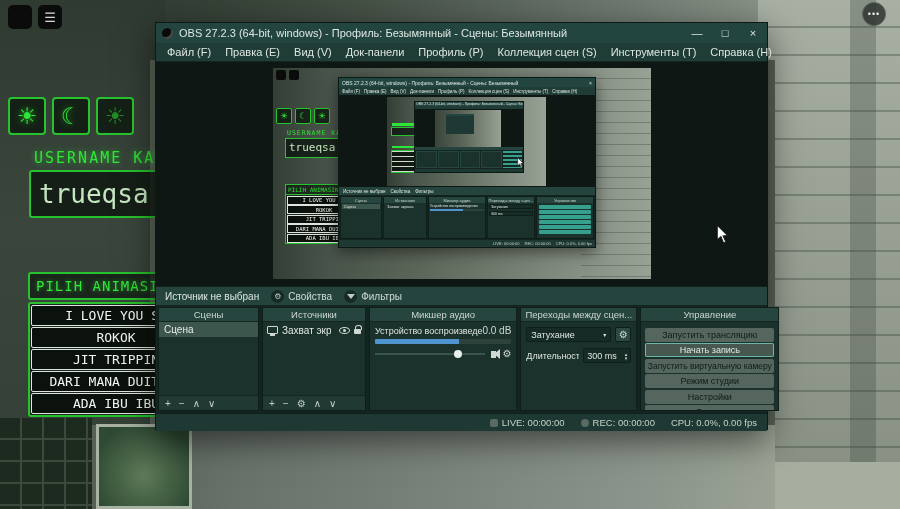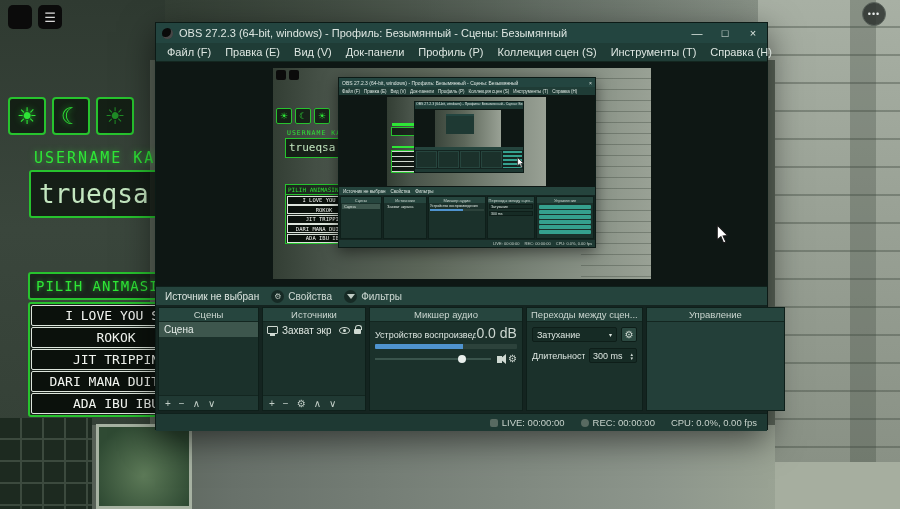--- a/index.html
+++ b/index.html
@@ -103,21 +103,21 @@
   .spacer { flex:1; }
   .icon-eye { width:11px; height:7px; border:1px solid #cfd9d2; border-radius:50%; position:relative; flex:none; }
   .icon-eye::after { content:""; position:absolute; left:3px; top:1.5px; width:3px; height:3px; border-radius:50%; background:#cfd9d2; }
   .icon-lock { width:7px; height:5px; background:#cfd9d2; border-radius:1px; position:relative; margin-top:3px; flex:none; }
   .icon-lock::before { content:""; position:absolute; left:1px; top:-4px; width:5px; height:4px;
     border:1px solid #cfd9d2; border-bottom:none; border-radius:3px 3px 0 0; }
 
   .mixer-body { padding:3px 5px; display:flex; flex-direction:column; }
   .mixer-row1 { display:flex; align-items:baseline; }
   .mixer-name { font-size:9px; white-space:nowrap; overflow:hidden; flex:1; }
-  .mixer-db { font-size:14px; color:#cdd7d1; flex:none; }
+  .mixer-db { font-size:10px; color:#cdd7d1; flex:none; }
   .meter { height:5px; margin-top:3px; border-radius:1px;
     background:linear-gradient(90deg,#4f93cf 0 62%, #2c423b 62% 100%); }
   .mixer-row3 { display:flex; align-items:center; gap:6px; margin-top:5px; }
   .slider { flex:1; height:2px; background:#3a544c; position:relative; }
   .slider-handle { position:absolute; left:72%; top:-3px; width:8px; height:8px;
     border-radius:50%; background:#e9efec; }
   .icon-speaker { width:5px; height:7px; background:#cfd9d2; position:relative; flex:none; }
   .icon-speaker::before { content:""; position:absolute; left:3px; top:-2px;
     border-top:5.5px solid transparent; border-bottom:5.5px solid transparent; border-right:6px solid #cfd9d2; }
   .gear { font-size:10px; color:#cfd9d2; line-height:1; }
@@ -492,20 +492,28 @@
                 <span>▴</span>
                   <span>▾</span>
               </span>
             </div>
           </div>
         </div>
       </div>
 
       <div class="panel p-controls">
         <div class="panel-header">Управление</div>
+        <div class="panel-body controls-body">
+          <div class="ctl-btn">Запустить трансляцию</div>
+          <div class="ctl-btn active">Начать запись</div>
+          <div class="ctl-btn small">Запустить виртуальную камеру</div>
+          <div class="ctl-btn">Режим студии</div>
+          <div class="ctl-btn">Настройки</div>
+          <div class="ctl-btn">Выход</div>
+        </div>
       </div>
     </div>
 
     <div class="statusbar">
       <span class="st-item">
         <span class="st-sq"></span>
         <span>LIVE: 00:00:00</span>
       </span>
       <span class="st-item">
         <span class="st-dot"></span>

